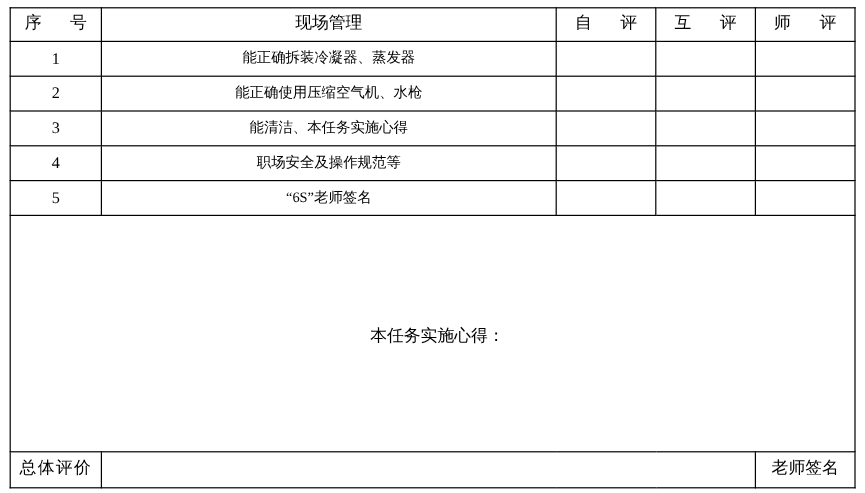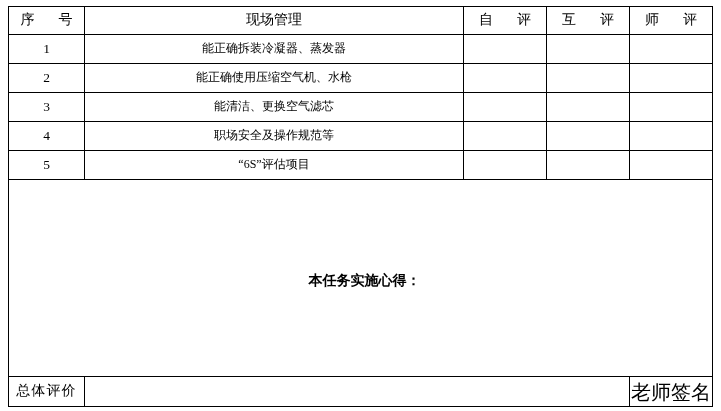--- a/index.html
+++ b/index.html
@@ -57,33 +57,33 @@
     font-size: 12px;
   }
   .notes-cell {
     text-align: left;
     vertical-align: top;
     height: 196px;
   }
   .notes-label {
     padding: 7px 0 0 8px;
     font-size: 14px;
-    font-weight: bold;
+    font-weight: normal;
   }
   .footer-row {
     height: 30px;
   }
   .footer-label {
     font-size: 14px;
   }
   .footer-label .spaced {
     letter-spacing: 0.08em;
   }
   .sign-cell {
-    font-size: 20px;
+    font-size: 14px;
   }
 </style>
 </head>
 <body>
 
 <div class="sheet">
   <table class="eval">
     <colgroup>
       <col class="col-no">
       <col class="col-item">
@@ -111,37 +111,37 @@
       <tr class="row">
         <td>2</td>
         <td class="item-text">能正确使用压缩空气机、水枪</td>
         <td></td>
         <td></td>
         <td></td>
       </tr>
 
       <tr class="row">
         <td>3</td>
-        <td class="item-text">能清洁、更换空气滤芯</td>
+        <td class="item-text">能清洁、本任务实施心得</td>
         <td></td>
         <td></td>
         <td></td>
       </tr>
 
       <tr class="row">
         <td>4</td>
         <td class="item-text">职场安全及操作规范等</td>
         <td></td>
         <td></td>
         <td></td>
       </tr>
 
       <tr class="row">
         <td>5</td>
-        <td class="item-text">“6S”评估项目</td>
+        <td class="item-text">“6S”老师签名</td>
         <td></td>
         <td></td>
         <td></td>
       </tr>
 
       <tr>
         <td class="notes-cell" colspan="5">
           <div class="notes-label">本任务实施心得：</div>
         </td>
       </tr>

